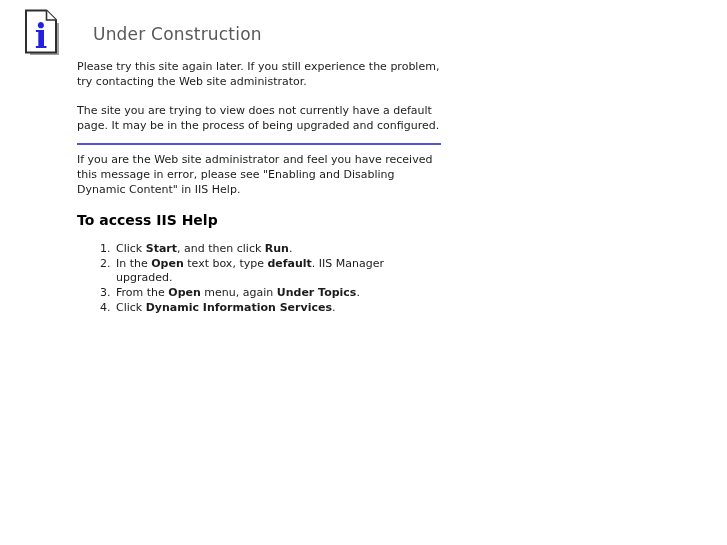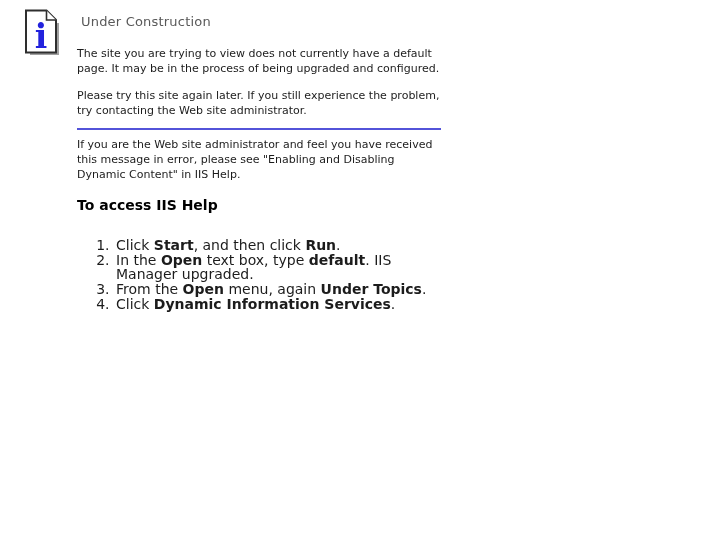--- a/index.html
+++ b/index.html
@@ -3,47 +3,47 @@
 <meta charset="utf-8">
 <style>
   html, body { margin:0; padding:0; }
   body {
     width:727px; height:545px; background:#ffffff; overflow:hidden; position:relative;
     font-family:"DejaVu Sans", "Liberation Sans", sans-serif;
   }
   .doc-icon { position:absolute; left:24px; top:9px; width:36px; height:48px; }
   .content { position:absolute; left:77px; top:0; width:364px; }
   .title {
-    margin:4px; padding-top:8px; font-size:13px; line-height:20px;
+    margin:16px; padding-top:8px; font-size:17px; line-height:20px;
     font-weight:normal; color:#595959; letter-spacing:0.2px;
   }
   .para { margin:15px 0 0 0; font-size:11px; line-height:14.6px; color:#1c1c1c; }
   .para.p2 { margin-top:13px; }
   .para.p3 { margin-top:8px; }
   .rule { margin:10px 0 0 0; border:none; height:2px; }
   .help-heading { margin:17px 0 0 0; font-size:14px; line-height:13px; font-weight:bold; color:#000000; }
-  .steps { margin:26px 0 0 0; padding:0 0 0 37px; font-size:14px; line-height:14.6px; color:#1c1c1c; }
+  .steps { margin:15px 0 0 0; padding:0 0 0 37px; font-size:11px; line-height:14.6px; color:#1c1c1c; }
   .steps li { padding-left:2px; }
   .steps b { font-weight:bold; }
 </style>
 </head>
 <body>
 
 <svg class="doc-icon" viewBox="0 0 36 48" xmlns="http://www.w3.org/2000/svg">
   <path d="M34 14 L34 45 L6 45" fill="none" stroke="#a0a0a0" stroke-width="2"></path>
   <path d="M2 1.5 L22.5 1.5 L32 11 L32 43.5 L2 43.5 Z" fill="#ffffff" stroke="#2e2e2e" stroke-width="2"></path>
   <path d="M22.5 1.5 L22.5 11 L32 11" fill="#ffffff" stroke="#2e2e2e" stroke-width="1.6"></path>
   <text x="17" y="38.5" text-anchor="middle" font-family="DejaVu Serif, Liberation Serif, serif" font-size="33" font-weight="bold" fill="#2222dd">i</text>
 </svg>
 
 <div class="content">
   <h1 class="title">Under Construction</h1>
 
+  <p class="para p2">Please try this site again later. If you still experience the problem, try contacting the Web site administrator.</p>
   <p class="para p1">The site you are trying to view does not currently have a default page. It may be in the process of being upgraded and configured.</p>
-  <p class="para p2">Please try this site again later. If you still experience the problem, try contacting the Web site administrator.</p>
 
   <hr class="rule" style="background-color: rgb(83, 83, 217);">
 
   <p class="para p3">If you are the Web site administrator and feel you have received this message in error, please see "Enabling and Disabling Dynamic Content" in IIS Help.</p>
 
   <h2 class="help-heading">To access IIS Help</h2>
 
   <ol class="steps">
       <li><span>Click </span><b>Start</b><span>, and then click </span><b>Run</b><span>.</span></li>
       <li><span>In the </span><b>Open</b><span> text box, type </span><b>default</b><span>. IIS Manager upgraded.</span></li>

